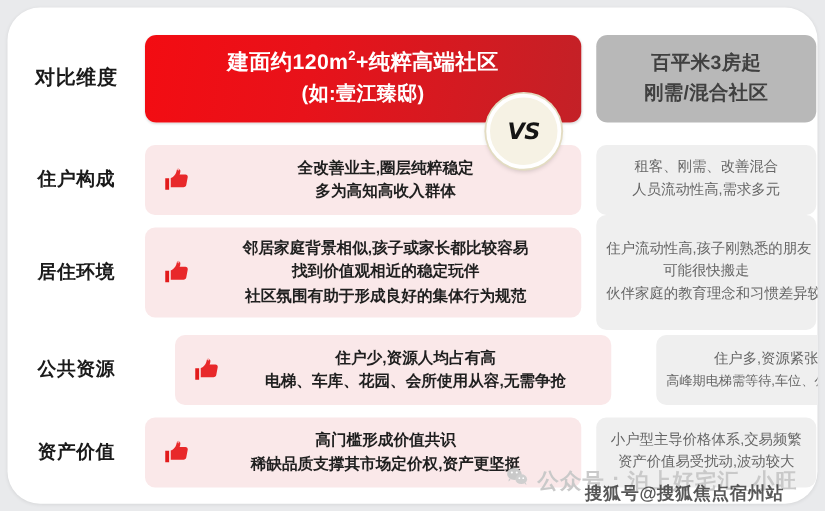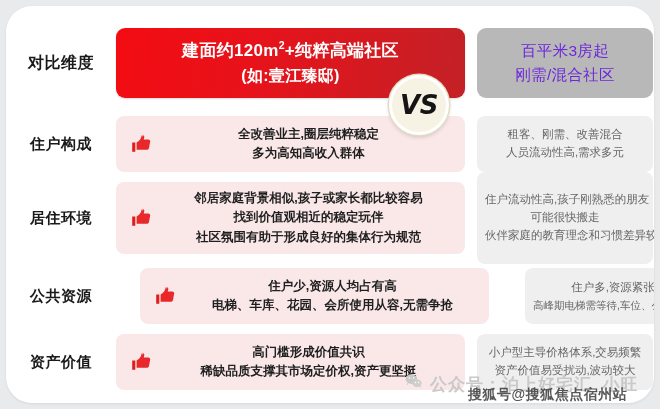--- a/index.html
+++ b/index.html
@@ -82,23 +82,23 @@
     font-weight: bold;
     border-radius: 9px;
     flex-direction: column;
     letter-spacing: 0.3px;
     box-shadow: 0 1px 2px rgba(0,0,0,0.15);
   }
   #header-left .l2 { font-size: 16px; }
   #header-right {
     height: 70px;
     background: #b8b8b8;
-    color: #6d28d9;
+    color: #404040;
     font-size: 15.5px;
-    font-weight: normal;
+    font-weight: bold;
     border-radius: 9px;
     flex-direction: column;
     letter-spacing: 0.3px;
   }
   sup { font-size: 0.62em; vertical-align: super; }
 
   
   #vs-badge {
     position: absolute;
     left: 383px;
@@ -109,21 +109,21 @@
     background: #f6f2e4;
     border: 3px solid #ffffff;
     box-shadow: 0 0 0 1.5px #e3dcc2, 0 2px 4px rgba(0,0,0,0.18);
     display: flex;
     align-items: center;
     justify-content: center;
     z-index: 40;
   }
   #vs-badge span {
     font-family: "DejaVu Sans", "Liberation Sans", sans-serif;
-    font-size: 26px;
+    font-size: 18px;
     font-weight: bold;
     font-style: italic;
     color: #151515;
     letter-spacing: -0.5px;
   }
 
   
   .data-left {
     background: #fae8e9;
     color: #1f1f1f;

